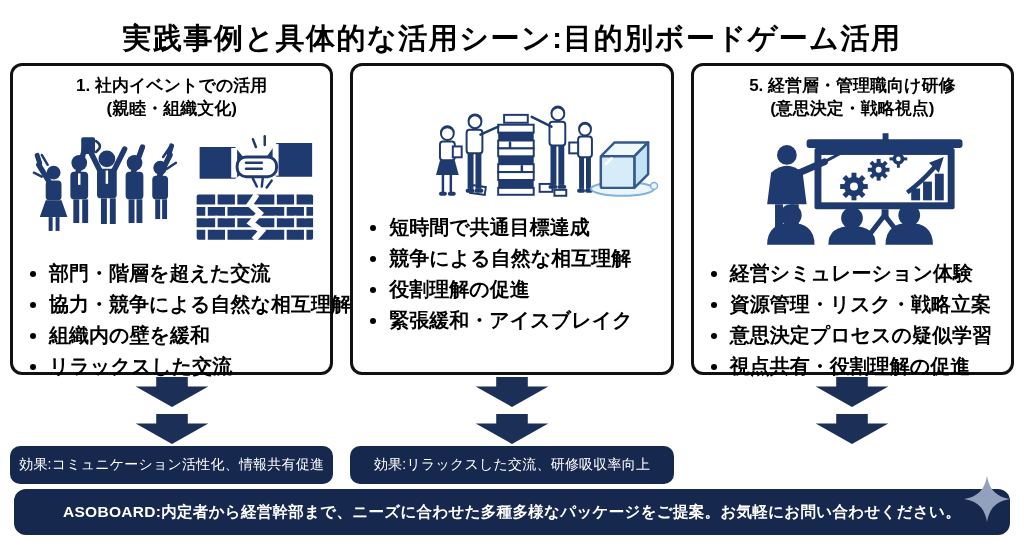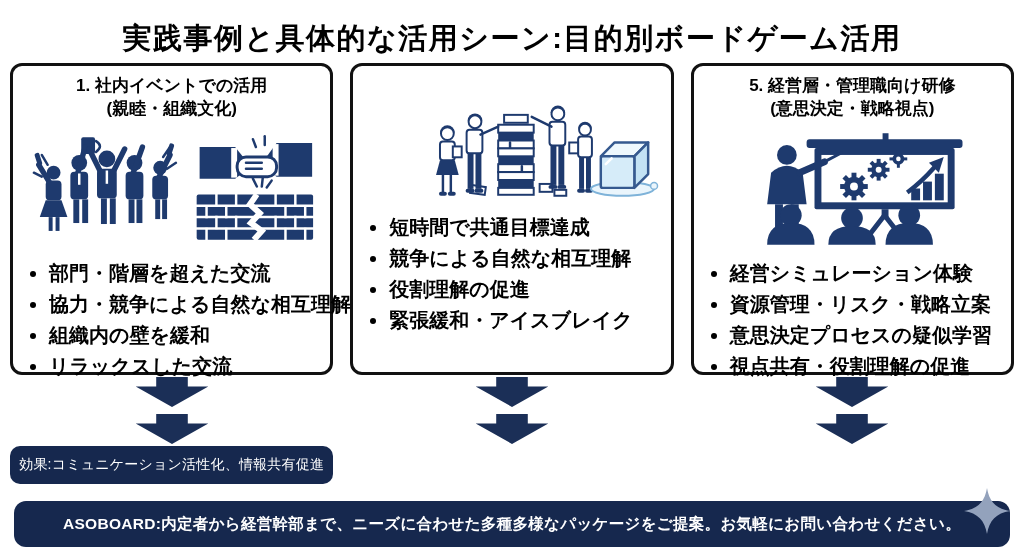--- a/index.html
+++ b/index.html
@@ -31,21 +31,21 @@
   }
   .arrows{height:71px;display:flex;flex-direction:column;align-items:center;justify-content:center;gap:7px;}
   .down-arrow{display:block;}
   .down-arrow polygon{fill:var(--arrow);}
   .effect-bar{
     width:100%;background:var(--bar);color:#fff;border-radius:10px;
     font-weight:400;font-size:14px;text-align:center;padding:10px 2px;
     white-space:nowrap;letter-spacing:0.2px;
   }
   .footer{
-    position:absolute;left:14px;right:14px;bottom:12px;height:46px;
+    position:absolute;left:14px;right:14px;bottom:24px;height:46px;
     background:var(--bar);border-radius:12px;color:#fff;
     display:flex;align-items:center;justify-content:center;
     font-weight:800;font-size:15.5px;letter-spacing:0.3px;
   }
   .sparkle{position:absolute;right:0px;top:-13px;}
   .sparkle path{fill:var(--sparkle);}
   
   .nv{fill:var(--navy);}
   .nv-l{stroke:var(--navy);stroke-width:2.5;fill:none;stroke-linecap:round;}
   .nv-a{stroke:var(--navy);stroke-width:5.5;fill:none;stroke-linecap:round;}
@@ -236,20 +236,21 @@
         </ul>
       </div>
       <div class="arrows">
         <svg class="down-arrow" width="96" height="30" viewBox="0 0 100 38">
             <polygon points="30,0 70,0 70,12 96,12 50,38 4,12 30,12"></polygon>
           </svg>
         <svg class="down-arrow" width="96" height="30" viewBox="0 0 100 38">
             <polygon points="30,0 70,0 70,12 96,12 50,38 4,12 30,12"></polygon>
           </svg>
       </div>
+      <div class="effect-bar">効果:リラックスした交流、研修吸収率向上</div>
     </div>
 
     <div class="column">
       <div class="card">
         <div class="card-title">
           <div>5. 経営層・管理職向け研修</div>
           <div>(意思決定・戦略視点)</div>
         </div>
         <div class="illustration">
           <svg width="296" height="120" viewBox="0 0 300 115">

